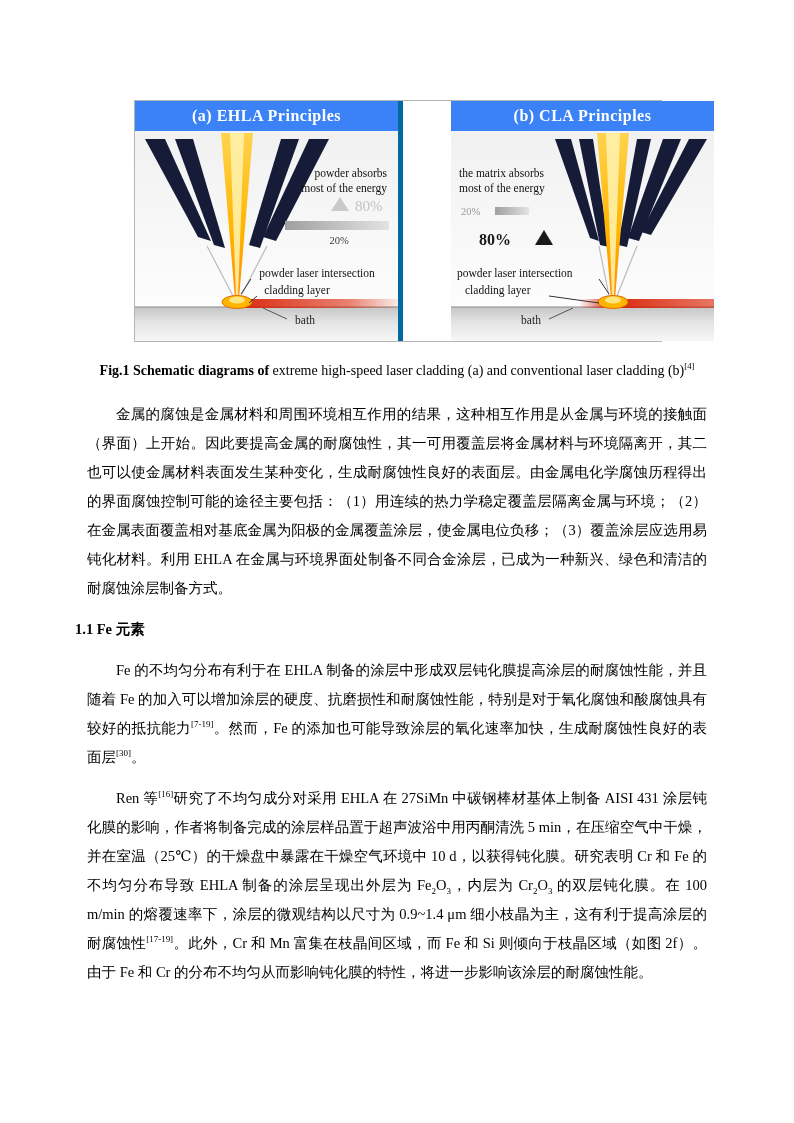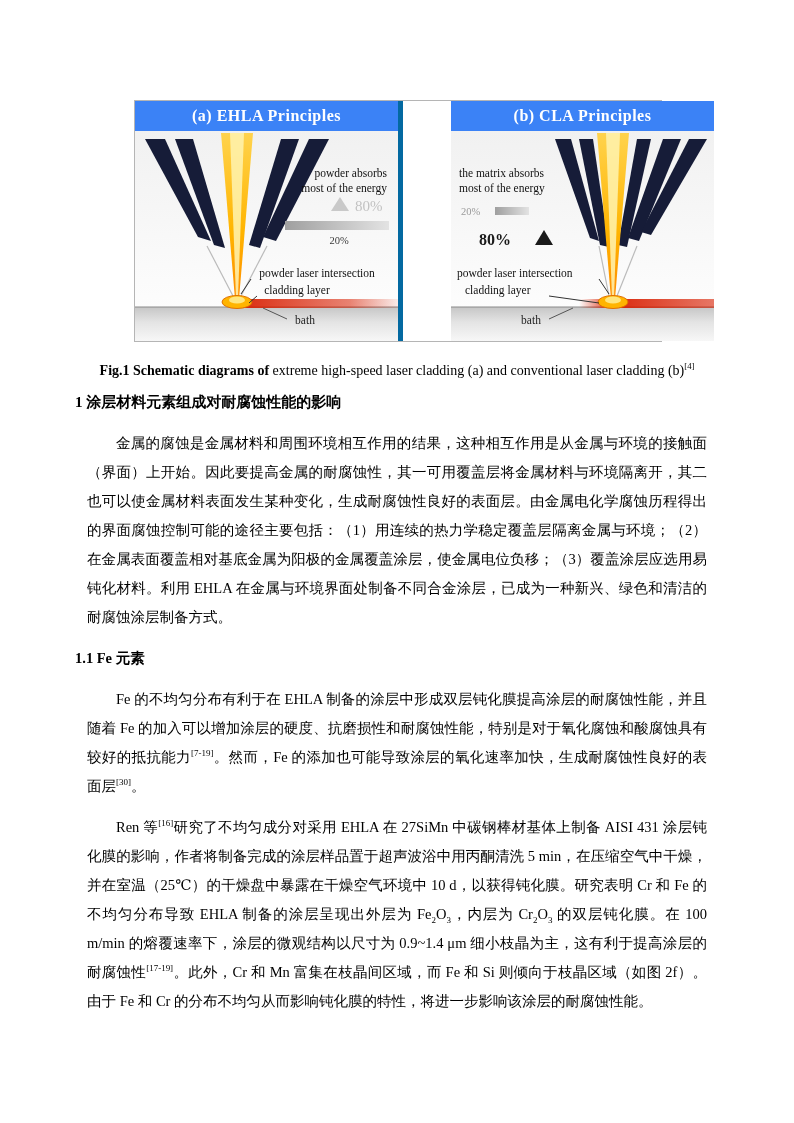--- a/index.html
+++ b/index.html
@@ -173,20 +173,19 @@
           <line x1="98" y1="188" x2="122" y2="177" stroke="#555" stroke-width="1"></line>
         </svg>
       </div>
 
     </div>
   </div>
 
   <div class="caption caption-en"><span style="font-weight: bold;">Fig.1 Schematic diagrams of </span><span>extreme high-speed laser cladding (a) and conventional laser cladding (b)</span><sup>[4]</sup></div>
 
   <div class="content">
-    <h2 class="sec">1 涂层材料元素组成对耐腐蚀性能的影响</h2>
     <p><span>金属的腐蚀是金属材料和周围环境相互作用的结果，这种相互作用是从金属与环境的接触面（界面）上开始。因此要提高金属的耐腐蚀性，其一可用覆盖层将金属材料与环境隔离开，其二也可以使金属材料表面发生某种变化，生成耐腐蚀性良好的表面层。由金属电化学腐蚀历程得出的界面腐蚀控制可能的途径主要包括：（1）用连续的热力学稳定覆盖层隔离金属与环境；（2）在金属表面覆盖相对基底金属为阳极的金属覆盖涂层，使金属电位负移；（3）覆盖涂层应选用易钝化材料。利用 EHLA 在金属与环境界面处制备不同合金涂层，已成为一种新兴、绿色和清洁的耐腐蚀涂层制备方式。</span></p>
     <h3 class="subsec">1.1 Fe 元素</h3>
     <p><span>Fe 的不均匀分布有利于在 EHLA 制备的涂层中形成双层钝化膜提高涂层的耐腐蚀性能，并且随着 Fe 的加入可以增加涂层的硬度、抗磨损性和耐腐蚀性能，特别是对于氧化腐蚀和酸腐蚀具有较好的抵抗能力</span><sup>[7-19]</sup><span>。然而，Fe 的添加也可能导致涂层的氧化速率加快，生成耐腐蚀性良好的表面层</span><sup>[30]</sup><span>。</span></p>
     <p><span>Ren 等</span><sup>[16]</sup><span>研究了不均匀成分对采用 EHLA 在 27SiMn 中碳钢棒材基体上制备 AISI 431 涂层钝化膜的影响，作者将制备完成的涂层样品置于超声波浴中用丙酮清洗 5 min，在压缩空气中干燥，并在室温（25℃）的干燥盘中暴露在干燥空气环境中 10 d，以获得钝化膜。研究表明 Cr 和 Fe 的不均匀分布导致 EHLA 制备的涂层呈现出外层为 Fe</span><sub>2</sub><span>O</span><sub>3</sub><span>，内层为 Cr</span><sub>2</sub><span>O</span><sub>3</sub><span> 的双层钝化膜。在 100 m/min 的熔覆速率下，涂层的微观结构以尺寸为 0.9~1.4 μm 细小枝晶为主，这有利于提高涂层的耐腐蚀性</span><sup>[17-19]</sup><span>。此外，Cr 和 Mn 富集在枝晶间区域，而 Fe 和 Si 则倾向于枝晶区域（如图 2f）。由于 Fe 和 Cr 的分布不均匀从而影响钝化膜的特性，将进一步影响该涂层的耐腐蚀性能。</span></p>
   </div>
 
 </div>
 
 </body></html>

